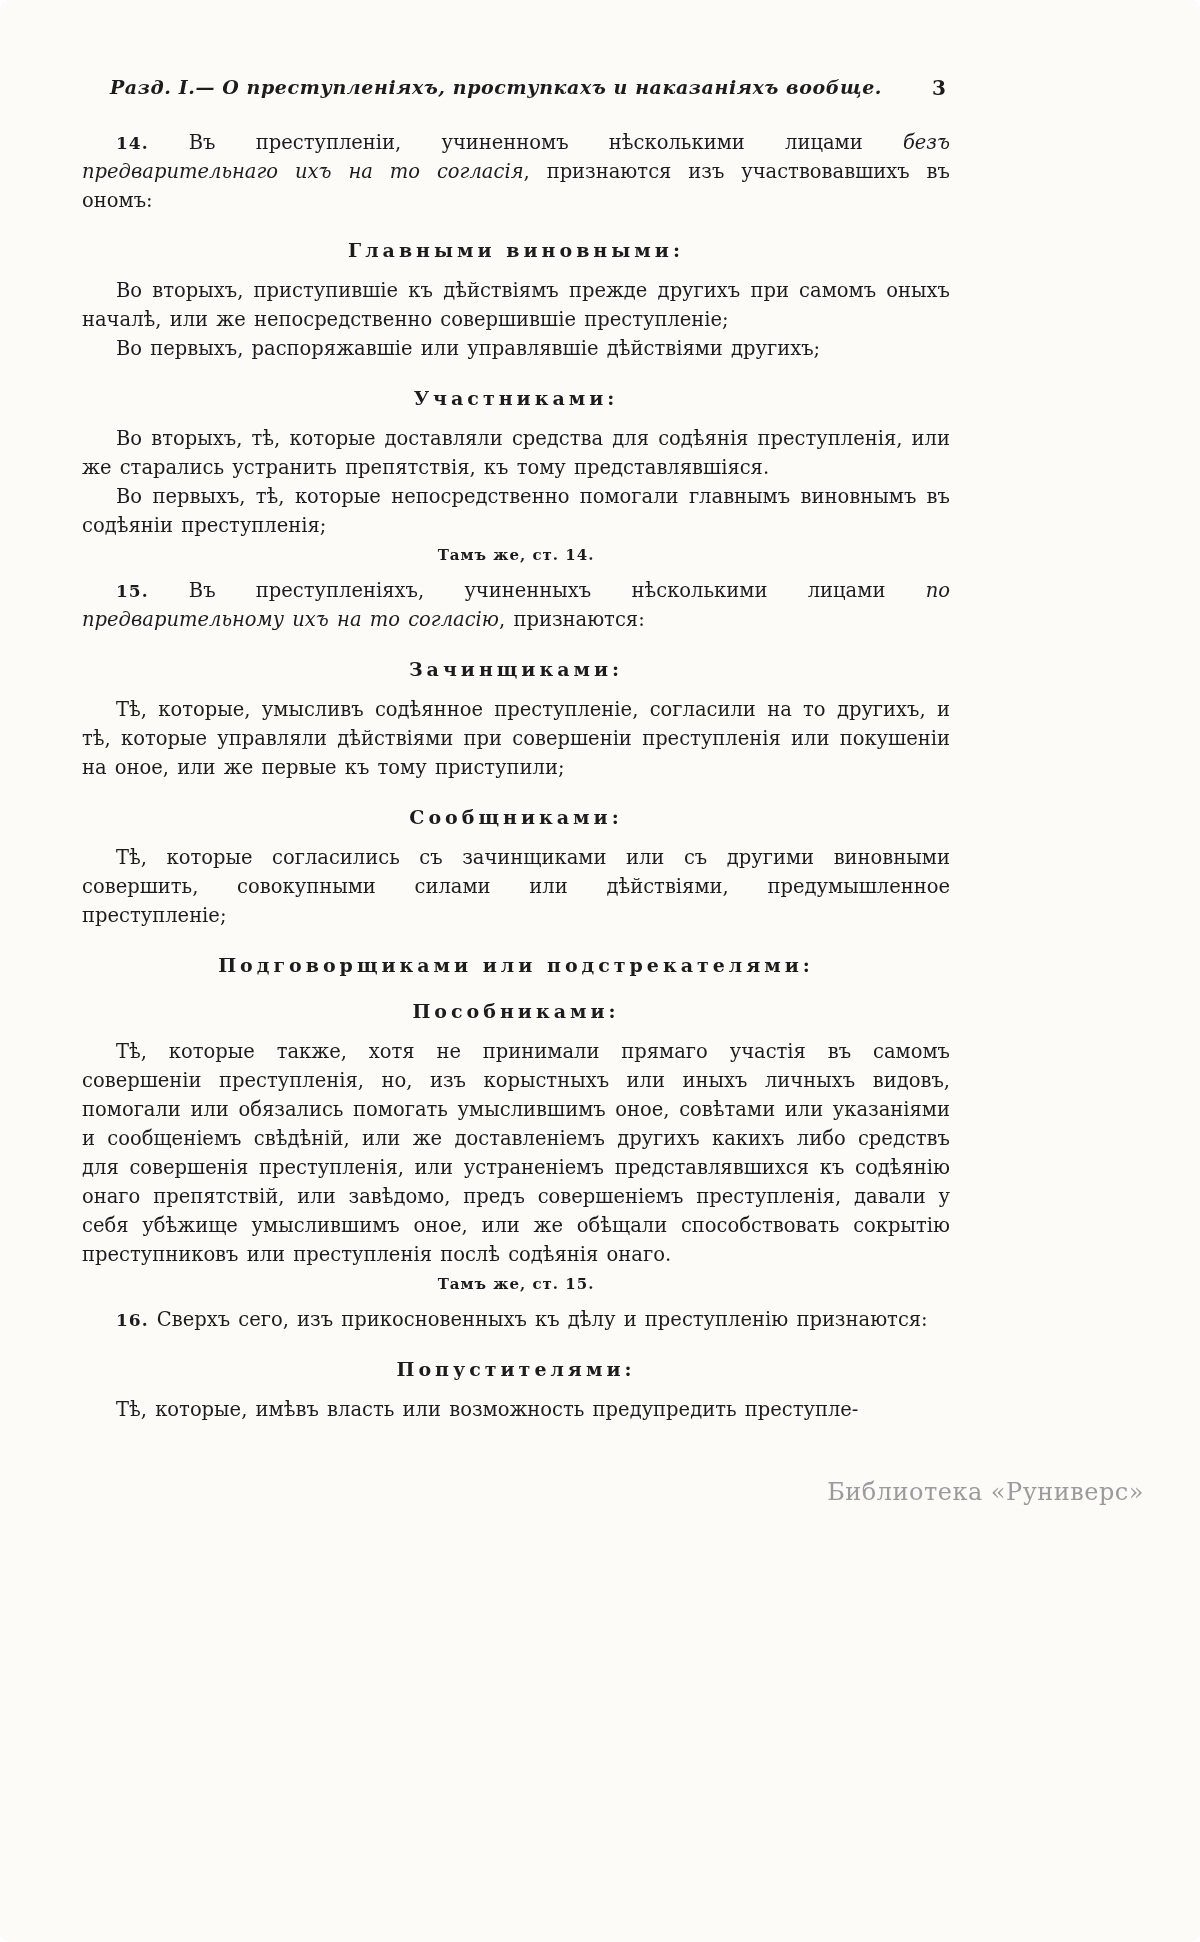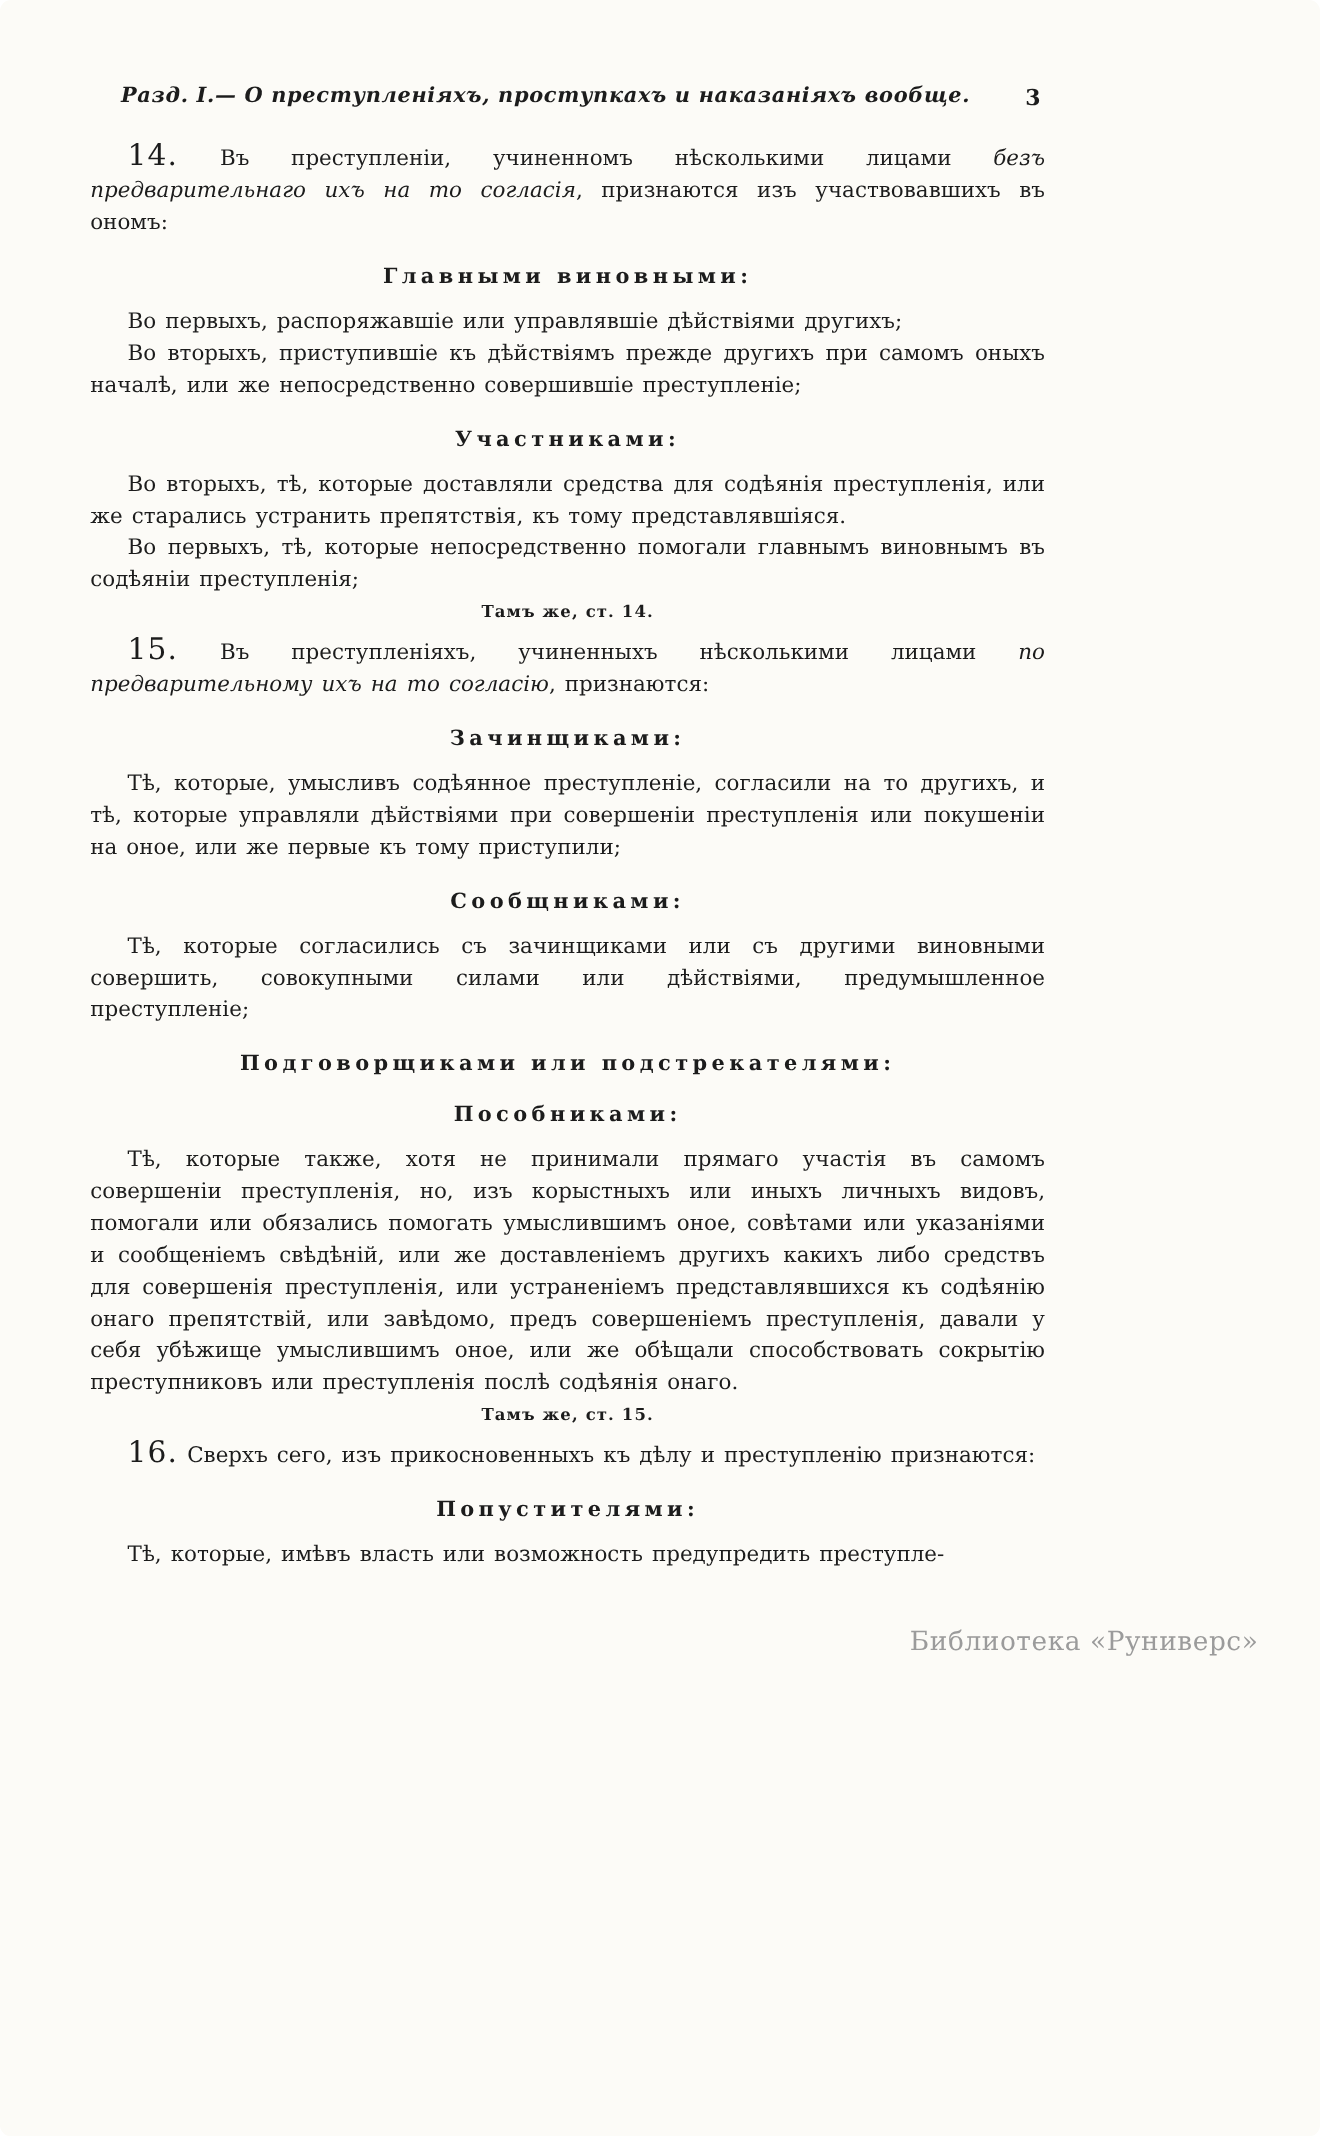--- a/index.html
+++ b/index.html
@@ -60,22 +60,22 @@
     font-size: 15px;
     font-weight: bold;
     text-align: center;
     text-indent: 0;
     letter-spacing: 1px;
     margin: 6px 0 12px 0;
   }
   .seg-normal { font-style: normal; }
   .seg-italic { font-style: italic; }
   .seg-num {
-    font-weight: normal;
-    font-size: 27px;
+    font-weight: bold;
+    font-size: 17px;
     line-height: 1;
     letter-spacing: 1px;
   }
   .watermark {
     position: absolute;
     top: 1478px;
     right: 56px;
     font-size: 24px;
     color: var(--wm, #9b9b9b);
     font-family: "DejaVu Serif", serif;
@@ -87,22 +87,22 @@
 
 <div class="page">
   <div class="content">
     <div class="running-head">
       <span>Разд. I.— О преступленіяхъ, проступкахъ и наказаніяхъ вообще.</span>
       <span class="pagenum">3</span>
     </div>
     <div>
         <p class="paragraph"><span class="seg-num">14.</span><span class="seg-normal"> Въ преступленіи, учиненномъ нѣсколькими лицами </span><span class="seg-italic">безъ предварительнаго ихъ на то согласія</span><span class="seg-normal">, признаются изъ участвовавшихъ въ ономъ:</span></p>
         <h3 class="heading"><span class="seg-normal">Главными виновными:</span></h3>
+        <p class="paragraph"><span class="seg-normal">Во вторыхъ, приступившіе къ дѣйствіямъ прежде другихъ при самомъ оныхъ началѣ, или же непосредственно совершившіе преступленіе;</span></p>
         <p class="paragraph"><span class="seg-normal">Во первыхъ, распоряжавшіе или управлявшіе дѣйствіями другихъ;</span></p>
-        <p class="paragraph"><span class="seg-normal">Во вторыхъ, приступившіе къ дѣйствіямъ прежде другихъ при самомъ оныхъ началѣ, или же непосредственно совершившіе преступленіе;</span></p>
         <h3 class="heading"><span class="seg-normal">Участниками:</span></h3>
         <p class="paragraph"><span class="seg-normal">Во вторыхъ, тѣ, которые доставляли средства для содѣянія преступленія, или же старались устранить препятствія, къ тому представлявшіяся.</span></p>
         <p class="paragraph"><span class="seg-normal">Во первыхъ, тѣ, которые непосредственно помогали главнымъ виновнымъ въ содѣяніи преступленія;</span></p>
         <p class="citation"><span class="seg-normal">Тамъ же, ст. 14.</span></p>
         <p class="paragraph"><span class="seg-num">15.</span><span class="seg-normal"> Въ преступленіяхъ, учиненныхъ нѣсколькими лицами </span><span class="seg-italic">по предварительному ихъ на то согласію</span><span class="seg-normal">, признаются:</span></p>
         <h3 class="heading"><span class="seg-normal">Зачинщиками:</span></h3>
         <p class="paragraph"><span class="seg-normal">Тѣ, которые, умысливъ содѣянное преступленіе, согласили на то другихъ, и тѣ, которые управляли дѣйствіями при совершеніи преступленія или покушеніи на оное, или же первые къ тому приступили;</span></p>
         <h3 class="heading"><span class="seg-normal">Сообщниками:</span></h3>
         <p class="paragraph"><span class="seg-normal">Тѣ, которые согласились съ зачинщиками или съ другими виновными совершить, совокупными силами или дѣйствіями, предумышленное преступленіе;</span></p>
         <h3 class="heading"><span class="seg-normal">Подговорщиками или подстрекателями:</span></h3>

